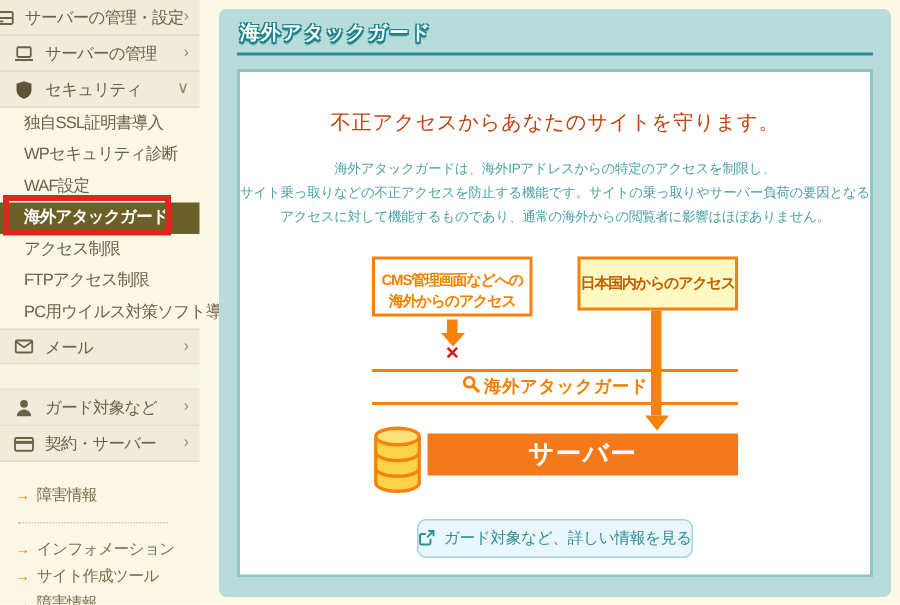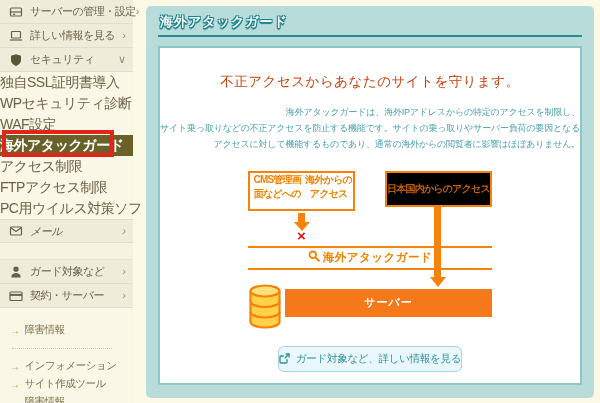--- a/index.html
+++ b/index.html
@@ -4,26 +4,26 @@
 <style>
   * { margin:0; padding:0; box-sizing:border-box; }
   html,body { width:600px; height:403px; }
   body { font-family:"Liberation Sans","DejaVu Sans",sans-serif; background:#fdf9e7; }
   .page { position:relative; width:600px; height:403px; overflow:hidden; background:#fdf9e7; }
 
   
   .sidebar { position:absolute; left:0; top:0; width:133px; height:403px; background:#faf7e6; }
   .nav-row { height:24px; display:flex; align-items:center; background:#efecda;
              border-bottom:1px solid #e2ddc7; padding:0 7px 0 9px; color:#6b6147;
-             font-size:11px; cursor:pointer; }
+             font-size:11px; cursor:pointer;justify-content:flex-end; }
   .nav-row .ico { width:15px; height:14px; margin-right:6px; flex:0 0 auto; display:flex; align-items:center; }
   .nav-row .lbl { white-space:nowrap; letter-spacing:-0.5px; }
   .nav-row .chev { margin-left:auto; color:#958c6a; font-size:11px; line-height:1; }
   .sub-list { padding:0; }
-  .sub-item { height:21px; line-height:21px; padding-left:0; font-size:14px;
+  .sub-item { height:21px; line-height:21px; padding-left:16px; font-size:11px;
               color:#6b6147; letter-spacing:-0.5px; white-space:nowrap; cursor:pointer; }
   .sub-item.selected { background:#6b6128; color:#ffffff; font-weight:bold; }
   .red-box { position:absolute; left:2px; top:130px; width:112px; height:27px;
              border:4px solid #e1251b; z-index:6; pointer-events:none; }
   .group-gap { height:17px; background:#f6f3e1; border-bottom:1px solid #e8e3cd; }
   .links-area { padding:14px 0 0 10px; }
   .link-item { display:flex; align-items:center; gap:5px; height:16px; font-size:10.5px;
                color:#7a6f4a; letter-spacing:-0.5px; white-space:nowrap; cursor:pointer; margin-bottom:2px; }
   .link-item .arr { color:#f08200; font-weight:bold; font-size:10px; }
   .dotted-div { width:100px; border-top:1px dotted #cfc7ac; margin:9px 0 9px 2px; }
@@ -33,51 +33,51 @@
   .content { position:absolute; left:146px; top:6px; width:448px; height:392px;
              background:#b7dcd9; border-radius:5px; }
   .content-title { padding:7px 14px 4px; font-size:13px; font-weight:bold; color:#ffffff;
                    letter-spacing:1px;
                    text-shadow:-1px -1px 0 #17828d, 1px -1px 0 #17828d, -1px 1px 0 #17828d,
                                1px 1px 0 #17828d, 0 2px 1px #17828d; }
   .title-rule { height:2px; background:#2a8b95; margin:0 12px; }
   .panel { position:absolute; left:12px; right:12px; top:40px; bottom:13px;
            background:#ffffff; border:2px solid #8ec6c8; overflow:hidden; }
   .panel-heading { margin-top:25px; text-align:center; font-size:13.5px; color:#c2410c; letter-spacing:0.5px; }
-  .panel-desc { margin-top:13px; text-align:right; font-size:9px; line-height:1.8;
+  .panel-desc { margin-top:13px; text-align:center; font-size:9px; line-height:1.8;
                 color:#4ba1a8; letter-spacing:-0.2px; }
   .panel-desc div { white-space:nowrap; }
 
   
   .diagram { position:relative; width:244px; height:160px; margin:18px auto 0; }
   .box-blocked { position:absolute; left:0; top:0; width:107px; height:40px;
                  border:2px solid #f5820a; background:#fff; color:#f08200; font-weight:bold;
-                 font-size:10px; display:flex; flex-direction:row; justify-content:flex-end;
+                 font-size:10px; display:flex; flex-direction:column; justify-content:flex-end;
                  text-align:center; line-height:1.4; letter-spacing:-0.8px; }
   .box-allowed { position:absolute; right:0; top:0; width:107px; height:36px;
-                 border:2px solid #f5820a; background:#000000; color:#c35f00; font-weight:bold;
+                 border:2px solid #f5820a; background:#fef9c3; color:#c35f00; font-weight:bold;
                  font-size:10px; display:flex; align-items:center; justify-content:center;
                  letter-spacing:-0.8px; }
   .stem-short { position:absolute; left:50px; top:42px; width:7px; height:9px; background:#f5820a; }
   .head-short { position:absolute; left:45.5px; top:51px; width:0; height:0;
                 border-left:8px solid transparent; border-right:8px solid transparent;
                 border-top:9px solid #f5820a; }
   .x-mark { position:absolute; left:45.5px; top:56px; width:16px; text-align:center;
             color:#dd140c; font-weight:900; font-size:15px; }
   .guard-line { position:absolute; left:0; right:0; height:2px; background:#f5820a; }
   .line-top { top:75px; } .line-bottom { top:97px; }
   .guard-label { position:absolute; left:0; right:0; top:79px; text-align:center;
                  color:#f08200; font-weight:bold; font-size:11.5px; letter-spacing:0.5px; }
   .guard-label svg { vertical-align:-1px; margin-right:3px; }
   .stem-long { position:absolute; left:186px; top:36px; width:7px; height:70px; background:#f5820a; }
   .head-long { position:absolute; left:181.5px; top:106px; width:0; height:0;
                border-left:8px solid transparent; border-right:8px solid transparent;
                border-top:10px solid #f5820a; }
   .server-bar { position:absolute; left:37px; right:0; top:118px; height:28px; background:#f5791a;
-                color:#fff; font-weight:bold; font-size:11px; display:flex; align-items:center;
+                color:#fff; font-weight:bold; font-size:17px; display:flex; align-items:center;
                 justify-content:center; letter-spacing:1px; }
   .db-icon { position:absolute; left:0; top:112px; }
 
   .details-btn { display:flex; align-items:center; gap:6px; margin:15px auto 0; width:max-content;
                  padding:5px 0; background:#e9f6fb; border:1px solid #a6d2e2; border-radius:6px;
                  color:#2e8f96; font-size:10.5px; cursor:pointer; letter-spacing:-0.3px; }
 
   svg { display:block; }
 </style>
 </head>
@@ -99,21 +99,21 @@
       <span class="chev">›</span>
     </div>
 
     <div class="nav-row">
       <span class="ico">
         <svg width="14" height="14" viewBox="0 0 14 14">
             <rect x="2.5" y="2.5" width="9" height="6.5" rx="0.8" fill="none" stroke="#6b6147" stroke-width="1.2"></rect>
             <path d="M1 11h12" stroke="#6b6147" stroke-width="1.2" fill="none"></path>
           </svg>
       </span>
-      <span class="lbl">詳しい情報を見る</span>
+      <span class="lbl">サーバーの管理</span>
       <span class="chev">›</span>
     </div>
 
     <div class="nav-row">
       <span class="ico">
         <svg width="14" height="14" viewBox="0 0 14 14">
             <path d="M7 1.2 L12 2.8 V6.8 C12 10 9.8 11.9 7 13 C4.2 11.9 2 10 2 6.8 V2.8 Z" fill="#5e5537"></path>
           </svg>
       </span>
       <span class="lbl">セキュリティ</span>
@@ -123,21 +123,21 @@
     <div class="sub-list">
       <div class="sub-item">独自SSL証明書導入</div>
       <div class="sub-item">WPセキュリティ診断</div>
       <div class="sub-item">WAF設定</div>
       <div class="sub-item selected">海外アタックガード</div>
       <div class="sub-item">アクセス制限</div>
       <div class="sub-item">FTPアクセス制限</div>
       <div class="sub-item">PC用ウイルス対策ソフト導入</div>
     </div>
 
-    <div class="nav-row" style="border-top:1px solid #e2ddc7;font-style:italic;">
+    <div class="nav-row" style="border-top:1px solid #e2ddc7;">
       <span class="ico">
         <svg width="14" height="14" viewBox="0 0 14 14">
             <rect x="1.5" y="3" width="11" height="8" rx="0.8" fill="none" stroke="#6b6147" stroke-width="1.2"></rect>
             <path d="M1.5 3.6 L7 7.6 L12.5 3.6" fill="none" stroke="#6b6147" stroke-width="1.2"></path>
           </svg>
       </span>
       <span class="lbl">メール</span>
       <span class="chev">›</span>
     </div>
 

